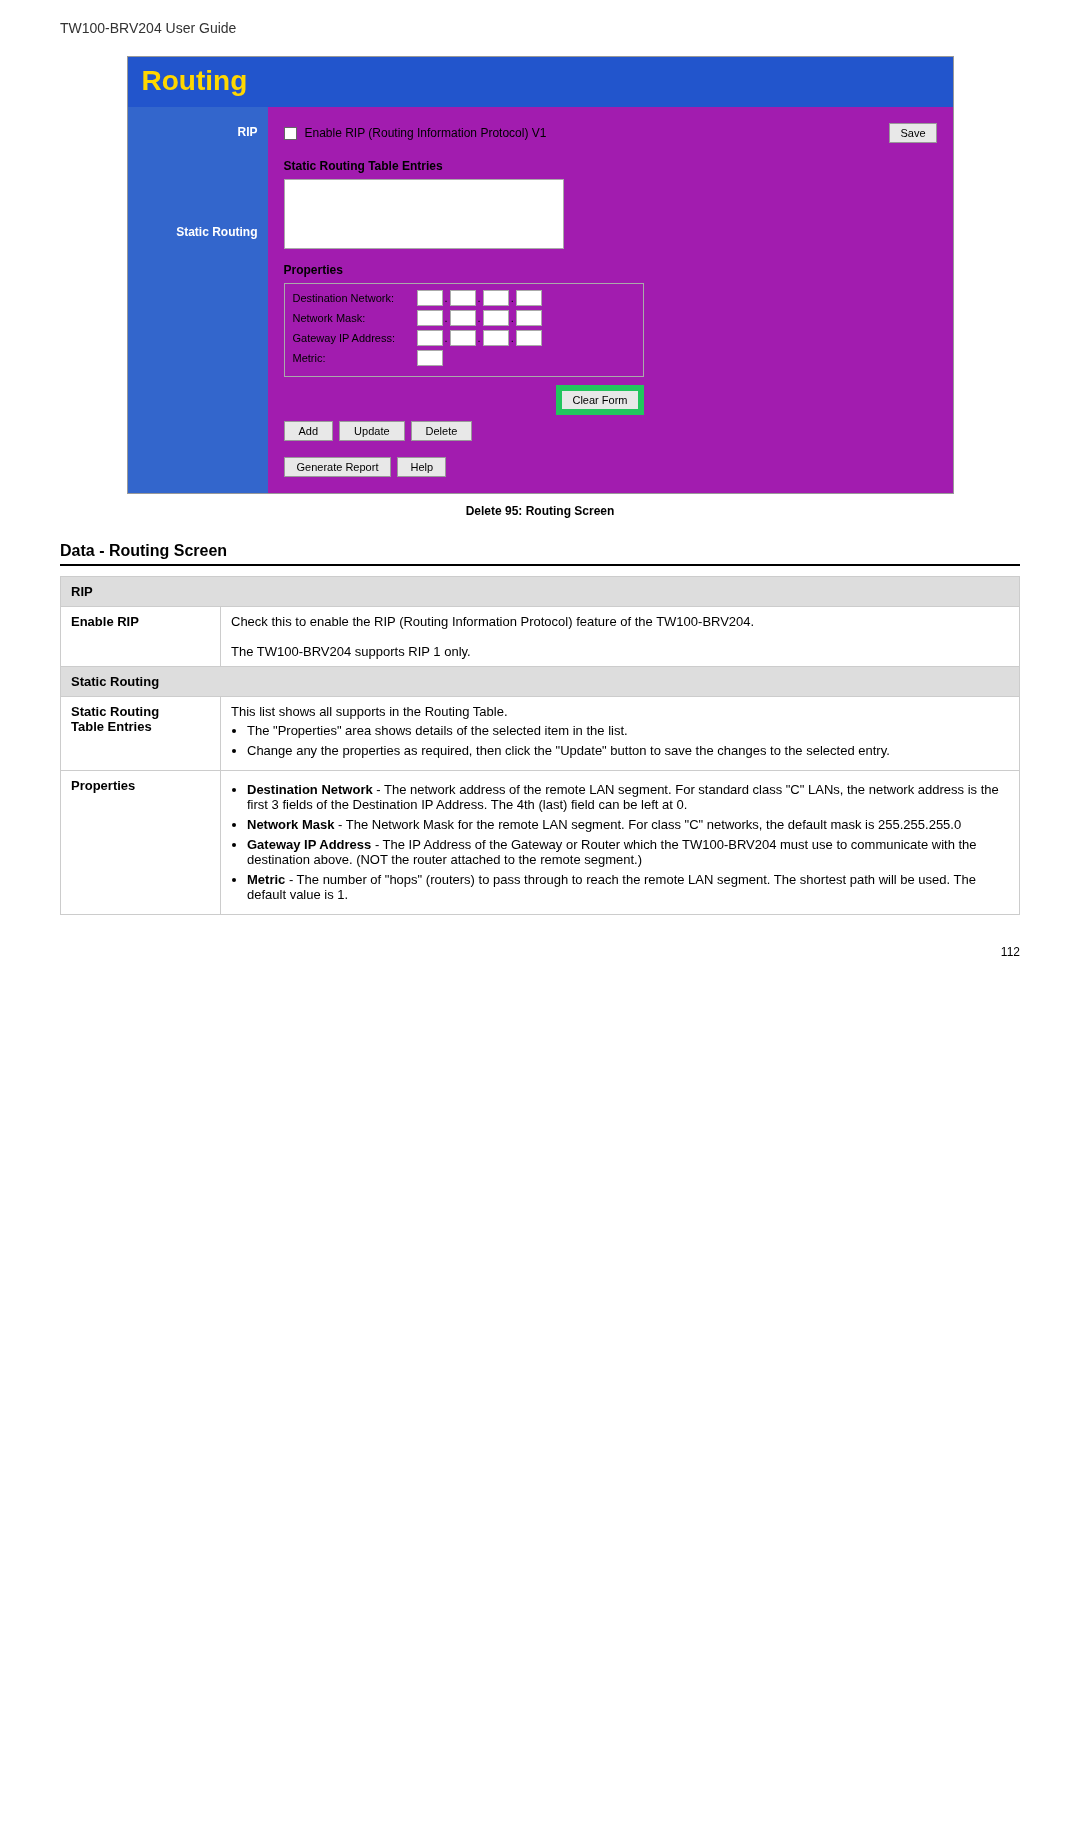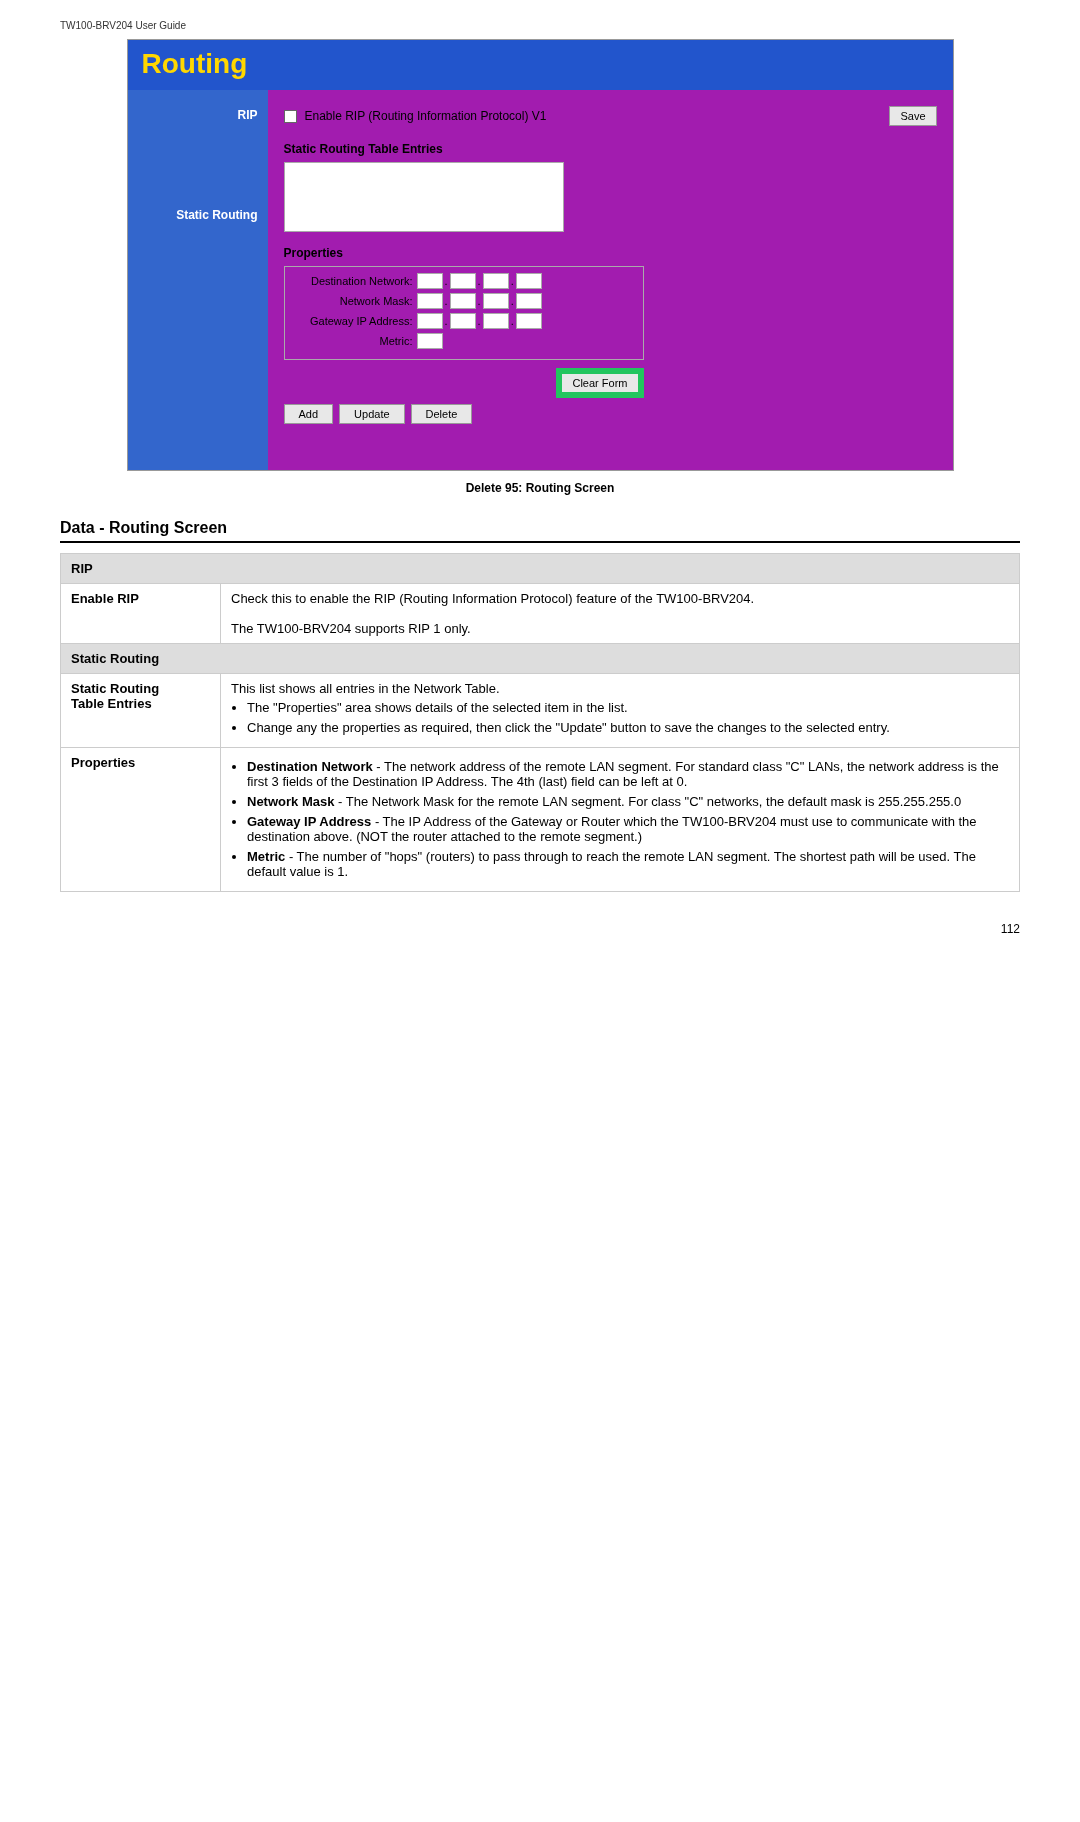--- a/index.html
+++ b/index.html
@@ -7,23 +7,23 @@
       font-family: Arial, sans-serif;
       font-size: 13px;
       background: #fff;
       color: #000;
       width: 1080px;
       min-height: 1822px;
       padding: 20px 60px;
     }
 
     .page-header {
-      font-size: 10px;
+      font-size: 14px;
       color: #333;
-      margin-bottom: 8px;
+      margin-bottom: 20px;
     }
 
     
     .routing-panel {
       border: 1px solid #999;
       width: 827px;
       margin: 0 auto 10px auto;
       background: #fff;
     }
 
@@ -133,21 +133,21 @@
     .prop-row {
       display: flex;
       align-items: center;
       gap: 4px;
       margin-bottom: 4px;
       font-size: 11px;
     }
 
     .prop-label {
       width: 120px;
-      text-align: right;
+      text-align: left;
     }
 
     .ip-fields {
       display: flex;
       align-items: center;
       gap: 2px;
     }
 
     .ip-field-box {
       border: 1px solid #aaa;
@@ -352,20 +352,24 @@
       <div class="clear-form-row">
         <button class="clear-form-btn">Clear Form</button>
       </div>
 
       <div class="action-buttons-row">
         <button class="action-btn">Add</button>
         <button class="action-btn">Update</button>
         <button class="action-btn">Delete</button>
       </div>
 
+      <div class="bottom-buttons-row">
+        <button class="bottom-btn">Generate Report</button>
+        <button class="bottom-btn">Help</button>
+      </div>
     </div>
   </div>
 </div>
 
 <div class="figure-caption">Delete 95: Routing Screen</div>
 
 <div class="section-heading">Data - Routing Screen</div>
 
 <table class="data-table">
 
@@ -385,21 +389,21 @@
 
   <tr>
     <td colspan="2" class="table-section-header">Static Routing</td>
   </tr>
 
   <tr>
     <td class="col-label">
       <strong>Static Routing<br>Table Entries</strong>
     </td>
     <td class="col-desc">
-      <span>This list shows all entries in the Network Table.</span>
+      <span>This list shows all supports in the Routing Table.</span>
       <ul class="desc-list">
         <li>The "Properties" area shows details of the selected item in the list.</li>
         <li>Change any the properties as required, then click the "Update" button to save the changes to the selected entry.</li>
       </ul>
     </td>
   </tr>
 
   <tr>
     <td class="col-label">
       <strong>Properties</strong>

